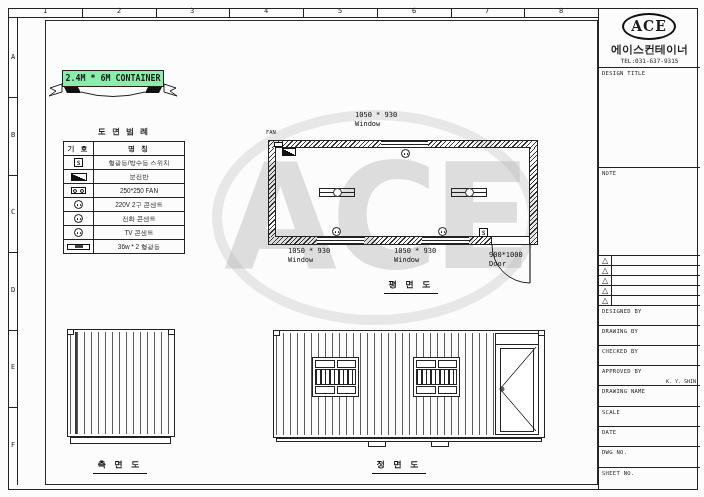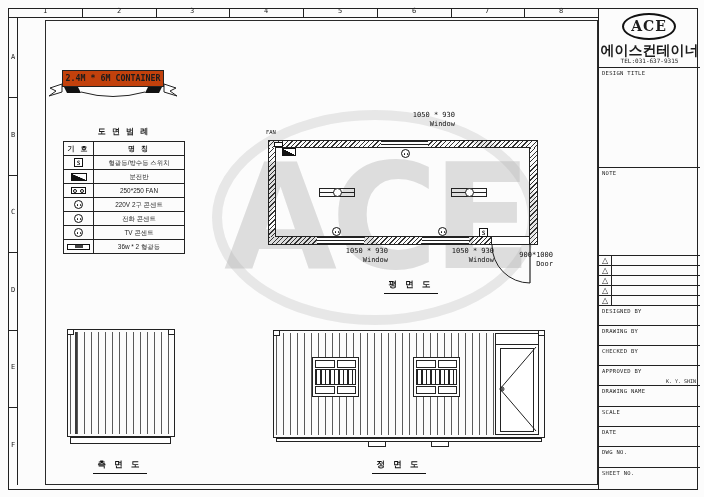--- a/index.html
+++ b/index.html
@@ -13,21 +13,21 @@
 .bnum,.blet{font:7px "DejaVu Sans Mono",monospace;text-align:center;color:#222}
 .hatch{background:repeating-linear-gradient(135deg,#333 0,#333 1px,rgba(0,0,0,0) 1px,rgba(0,0,0,0) 3.2px)}
 .corr{background:repeating-linear-gradient(to right,#5a5a5a 0,#5a5a5a .8px,rgba(0,0,0,0) .8px,rgba(0,0,0,0) 7px)}
 .fit{border:1px solid #222;background:#fff}
 .outlet{width:9px;height:9px;border:1px solid #111;border-radius:50%;background:#fff}
 .outlet::before{content:"";position:absolute;left:1.8px;top:3.1px;width:1.6px;height:1.6px;background:#111;border-radius:50%;box-shadow:3.2px 0 0 #111}
 .fixt{border:1px solid #222;background:linear-gradient(#222,#222) 50% 50%/100% 1px no-repeat}
 .fixt>i{position:absolute;left:13px;top:-1px;width:9px;height:9px;border:1px solid #222;border-radius:50%;background:#fff}
 .popen{background:#fff;border-top:1px solid #222;border-bottom:1px solid #222}
 .popen>i{position:absolute;left:0;top:2.2px;width:100%;height:1px;background:#222}
-.dimlabel{font:7px/9px "DejaVu Sans Mono",monospace;text-align:right;color:#111}
+.dimlabel{font:7px/9px "DejaVu Sans Mono",monospace;text-align:left;color:#111}
 .viewlabel{font-weight:bold;font-size:8.5px;letter-spacing:3px;text-align:center;color:#111;
   border-bottom:1.2px solid #111;padding-bottom:2px;font-family:"Liberation Sans",sans-serif}
 .wm-text{font-weight:bold;letter-spacing:-6px;color:rgba(176,176,176,.40);font-family:"DejaVu Sans",sans-serif}
 
 .lg-table{border:1.2px solid #222;display:flex;flex-direction:column;background:rgba(255,255,255,0)}
 .lg-row{flex:1;display:flex;border-bottom:1px solid #222;align-items:center}
 .lg-row:last-child{border-bottom:none}
 .lg-sym{width:30px;align-self:stretch;border-right:1px solid #222;display:flex;align-items:center;justify-content:center;position:relative}
 .lg-name{flex:1;text-align:center;font-size:6.4px;line-height:7px}
 .lg-head{font-size:7px;font-weight:bold;letter-spacing:2px}
@@ -87,21 +87,21 @@
   <div class="abs tick" style="left:8px;top:407px;width:9px;height:1px"></div>
   <div class="abs blet" style="left:9px;top:53px;width:8px">A</div>
   <div class="abs blet" style="left:9px;top:131px;width:8px">B</div>
   <div class="abs blet" style="left:9px;top:208px;width:8px">C</div>
   <div class="abs blet" style="left:9px;top:286px;width:8px">D</div>
   <div class="abs blet" style="left:9px;top:363px;width:8px">E</div>
   <div class="abs blet" style="left:9px;top:441px;width:8px">F</div>
 
   <div class="abs" style="left:45px;top:20px;width:553px;height:465px;border:1px solid #2a2a2a"></div>
 
-  <div class="abs" style="left:62px;top:70px;width:102px;height:17px;border:1.3px solid #222;background:#c2410c;z-index:2">
+  <div class="abs" style="left:62px;top:70px;width:102px;height:17px;border:1.3px solid #222;background:#86efac;z-index:2">
     <div class="ctr mono" style="font-weight:bold;font-size:8.3px;line-height:15px">2.4M * 6M CONTAINER</div>
   </div>
 
   <div class="abs ctr" style="left:63px;top:126px;width:122px;font-weight:bold;font-size:8px;letter-spacing:2px">도 면 범 례</div>
   <div class="abs lg-table" style="left:63px;top:141px;width:122px;height:113px">
     <div class="lg-row">
       <div class="lg-sym lg-head">기 호</div>
       <div class="lg-name lg-head">명    칭</div>
     </div>
     <div class="lg-row">
@@ -246,21 +246,21 @@
   </div>
   <div class="abs" style="left:276px;top:438px;width:266px;height:4px;border:1px solid #222;background:#fff"></div>
   <div class="abs" style="left:368px;top:441px;width:18px;height:6px;border:1px solid #222;background:#fff"></div>
   <div class="abs" style="left:431px;top:441px;width:18px;height:6px;border:1px solid #222;background:#fff"></div>
   <div class="abs viewlabel" style="left:372px;top:459px;width:54px">정 면 도</div>
 
   <div class="abs tb" style="left:598px;top:8px;width:101px;height:481px">
     <div class="tb-sec" style="top:0;height:60px">
       <div class="abs" style="left:23px;top:5px;width:54px;height:27px;border:2.2px solid #111;border-radius:50%;text-align:center;
                   font:bold 14px/23px 'DejaVu Serif',serif;letter-spacing:1px">ACE</div>
-      <div class="abs ctr" style="left:0;top:34px;width:101px;font-weight:bold;font-size:14px">에이스컨테이너</div>
+      <div class="abs ctr" style="left:0;top:34px;width:101px;font-weight:bold;font-size:11px">에이스컨테이너</div>
       <div class="abs ctr mono" style="left:0;top:49px;width:101px;font-size:6px">TEL:031-637-9315</div>
     </div>
     <div class="tb-sec" style="top:60px;height:100px">
       <span class="tb-lab">DESIGN TITLE</span>
     </div>
     <div class="tb-sec" style="top:160px;height:88px">
       <span class="tb-lab">NOTE</span>
     </div>
     <div class="tb-row" style="top:248px;height:10px">
       <div class="rev-cell">△</div>

